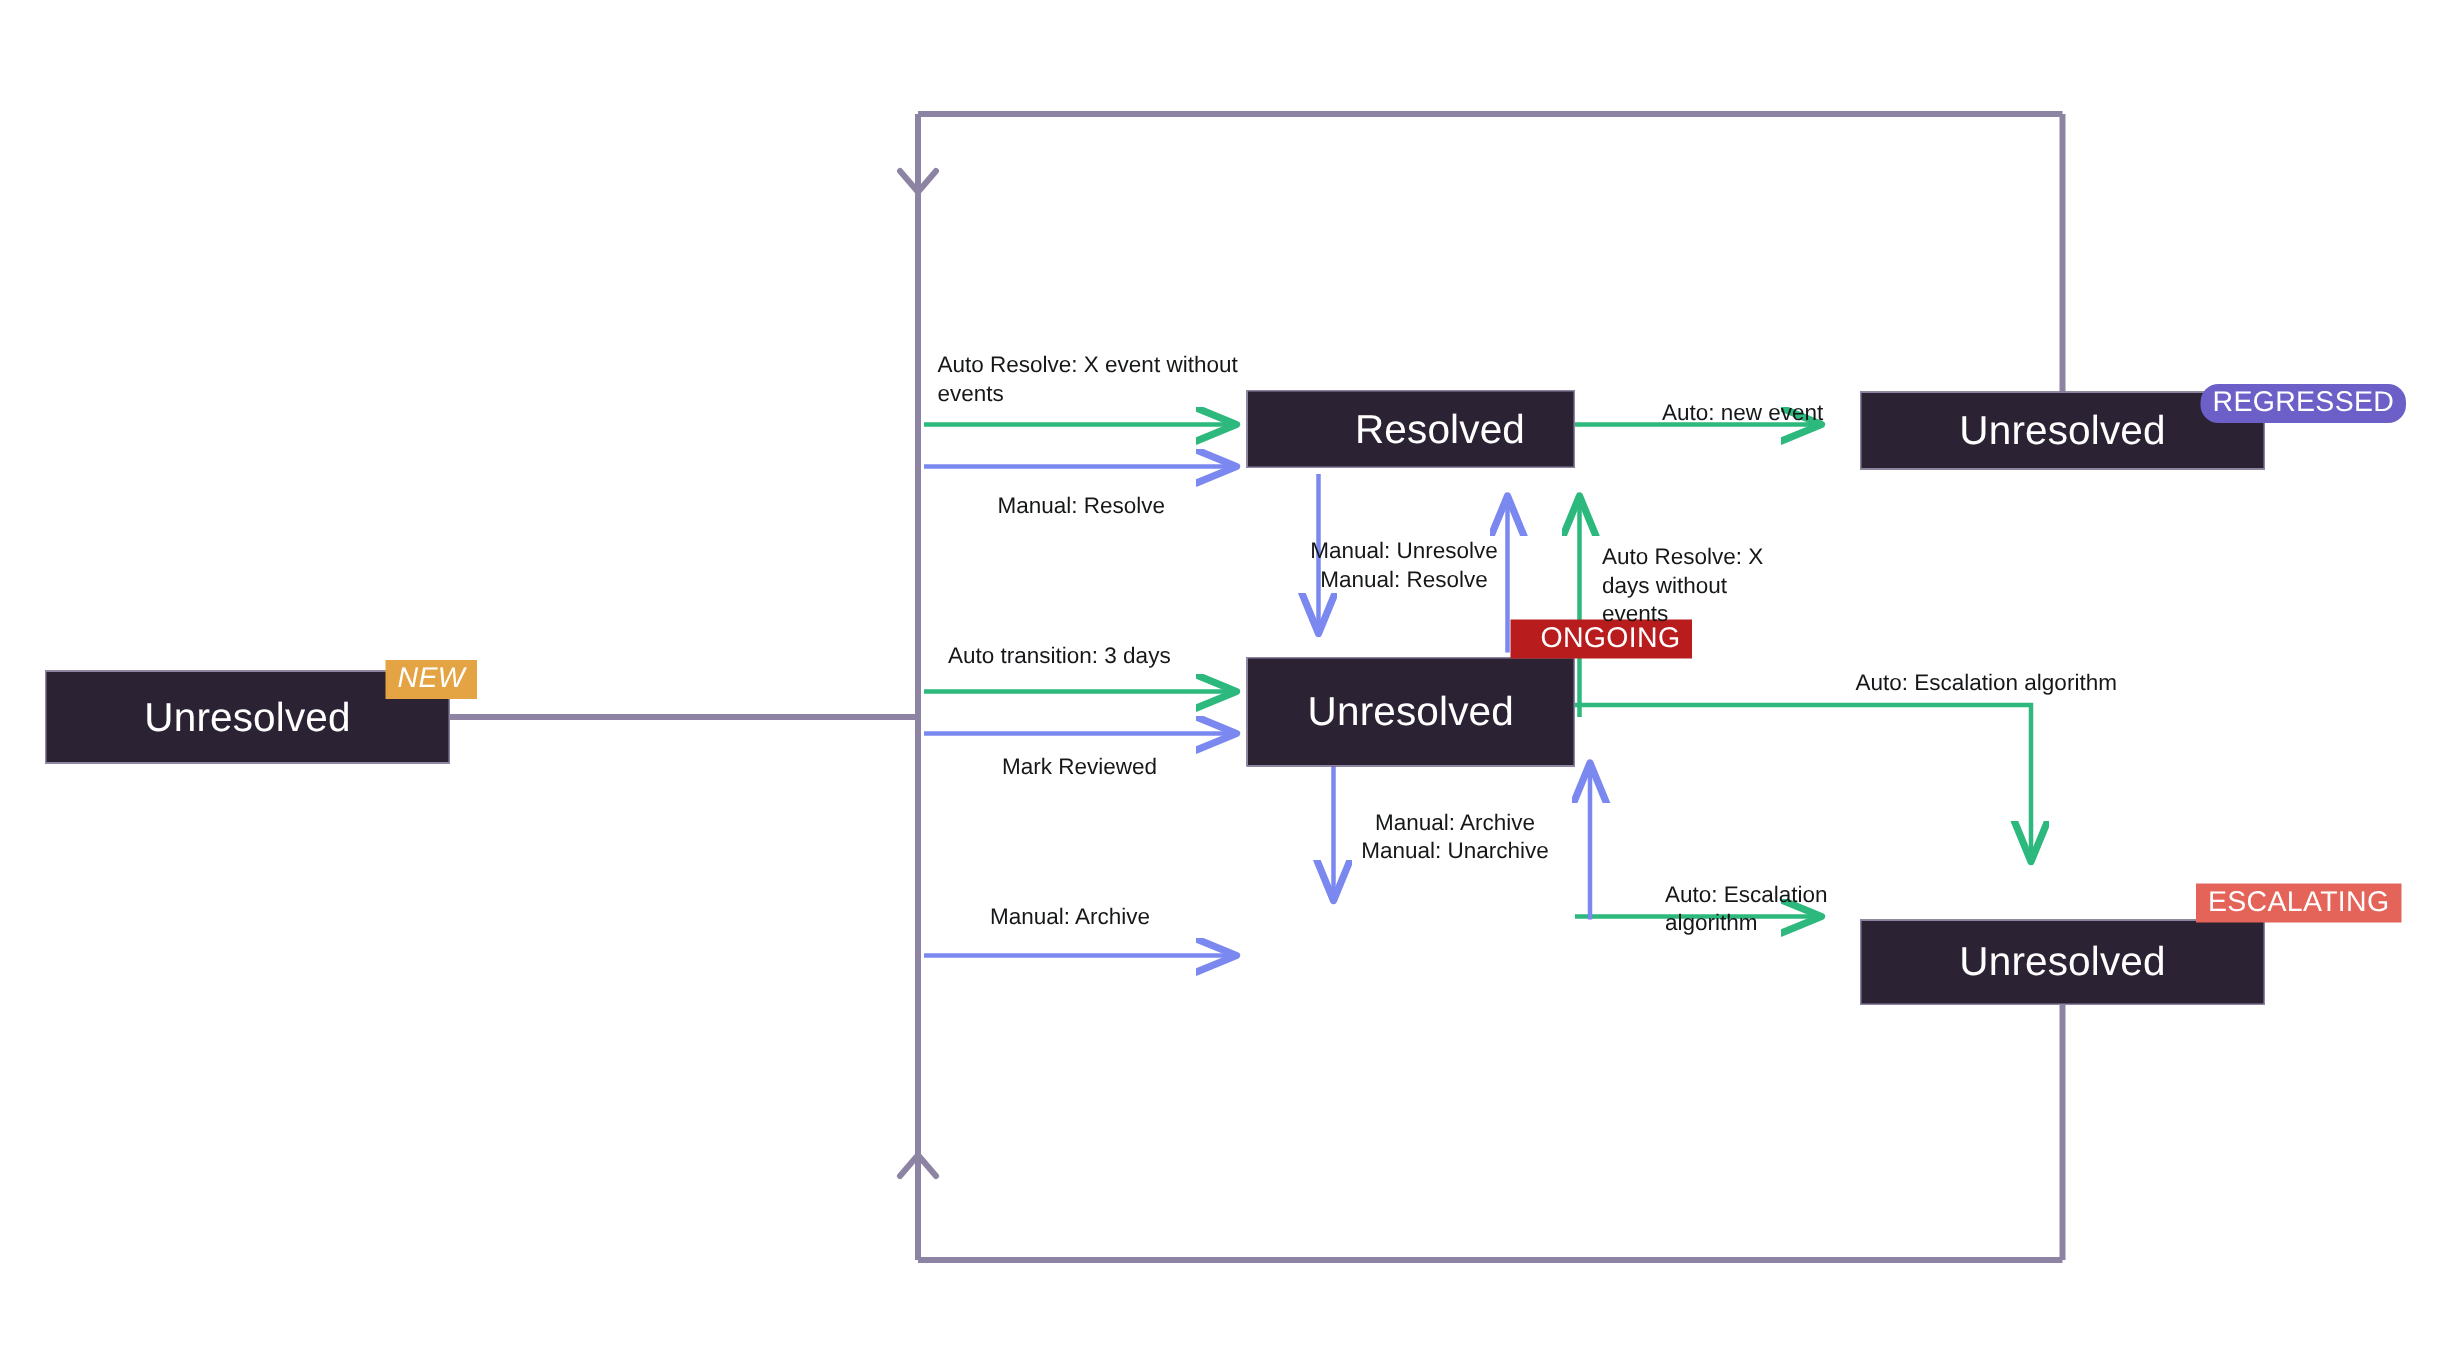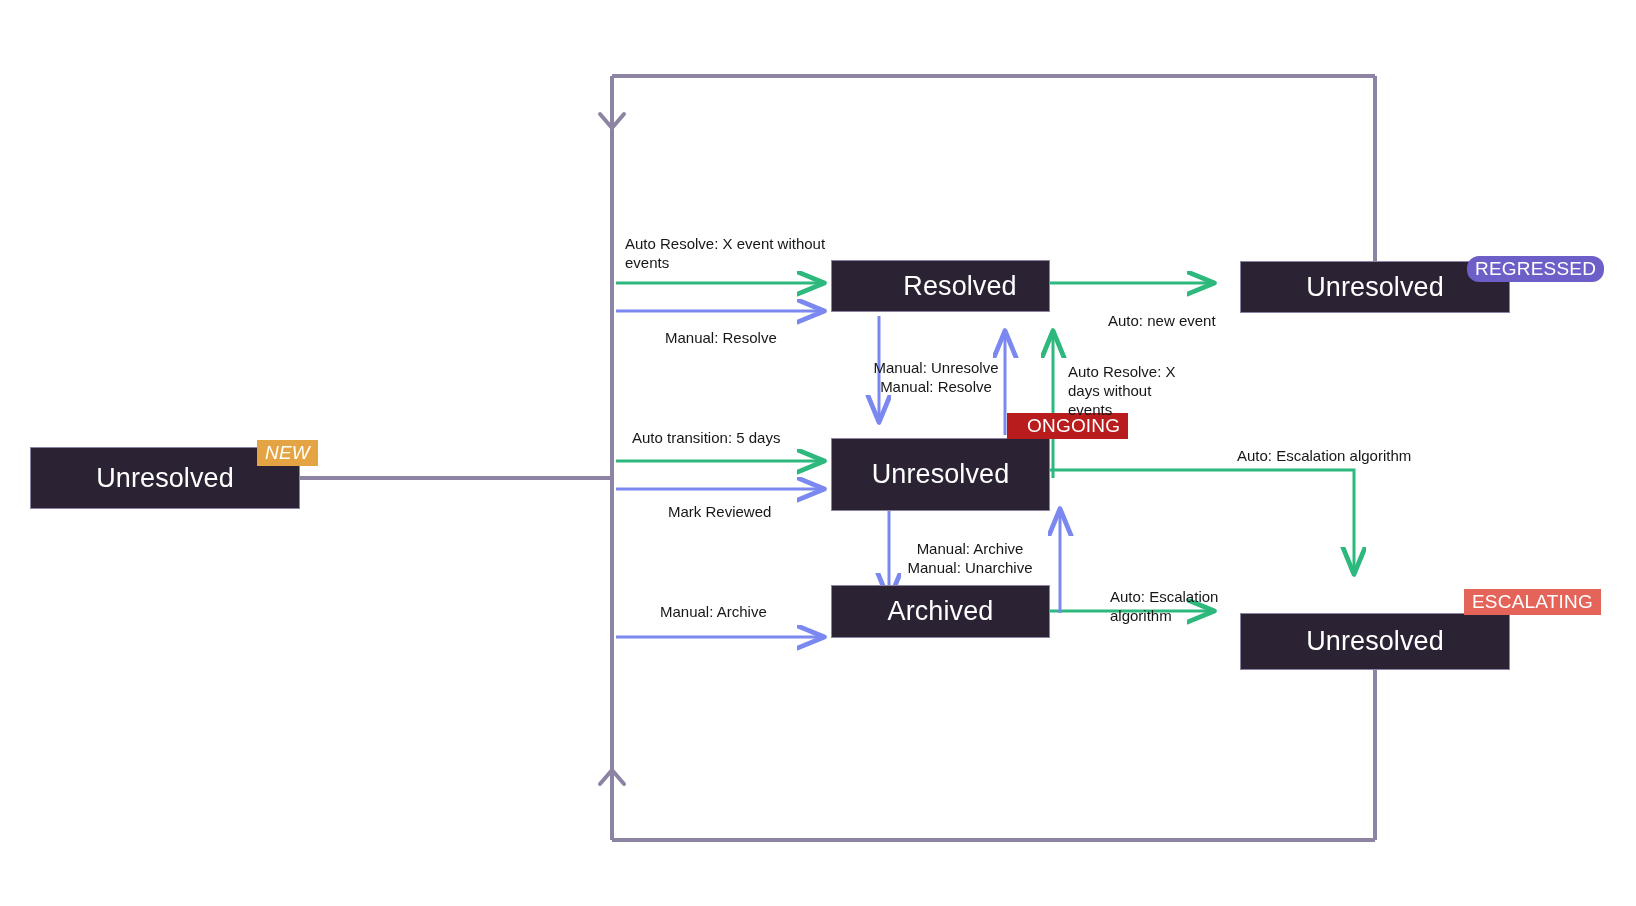--- a/index.html
+++ b/index.html
@@ -125,53 +125,50 @@
 
   <div class="node" style="left:831px; top:260px; width:219px; height:52px;padding-left:39px;">
     <span>Resolved</span>
   </div>
 
   <div class="node" style="left:831px; top:438px; width:219px; height:73px;">
     <span>Unresolved</span>
   </div>
   <div class="badge badge-ongoing" style="left:1007px; top:413px;">ONGOING</div>
 
-  <div class="node" style="left:831px; top:585px; width:219px; height:53px;">
-    <span>Archived</span>
-  </div>
 
   <div class="node" style="left:1240px; top:261px; width:270px; height:52px;">
     <span>Unresolved</span>
   </div>
   <div class="badge badge-regressed" style="left:1467px; top:256px;">REGRESSED</div>
 
   <div class="node" style="left:1240px; top:613px; width:270px; height:57px;">
     <span>Unresolved</span>
   </div>
   <div class="badge badge-escalating" style="left:1464px; top:589px;">ESCALATING</div>
 
   <div class="elabel" style="left:625px; top:234px; width:210px;">Auto Resolve: X event without
 events</div>
 
   <div class="elabel" style="left:665px; top:328px;">Manual: Resolve</div>
 
-  <div class="elabel" style="left:632px; top:428px;">Auto transition: 5 days</div>
+  <div class="elabel" style="left:632px; top:428px;">Auto transition: 3 days</div>
 
   <div class="elabel" style="left:668px; top:502px;">Mark Reviewed</div>
 
   <div class="elabel" style="left:660px; top:602px;">Manual: Archive</div>
 
   <div class="elabel center" style="left:866px; top:358px; width:140px;">Manual: Unresolve
 Manual: Resolve</div>
 
   <div class="elabel" style="left:1068px; top:362px; width:120px;">Auto Resolve: X
 days without
 events</div>
 
-  <div class="elabel" style="left:1108px; top:266px;margin-top:45px;">Auto: new event</div>
+  <div class="elabel" style="left:1108px; top:266px;">Auto: new event</div>
 
   <div class="elabel center" style="left:900px; top:539px; width:140px;">Manual: Archive
 Manual: Unarchive</div>
 
   <div class="elabel" style="left:1237px; top:446px;">Auto: Escalation algorithm</div>
 
   <div class="elabel" style="left:1110px; top:587px; width:120px;">Auto: Escalation
 algorithm</div>
 
 </div>

